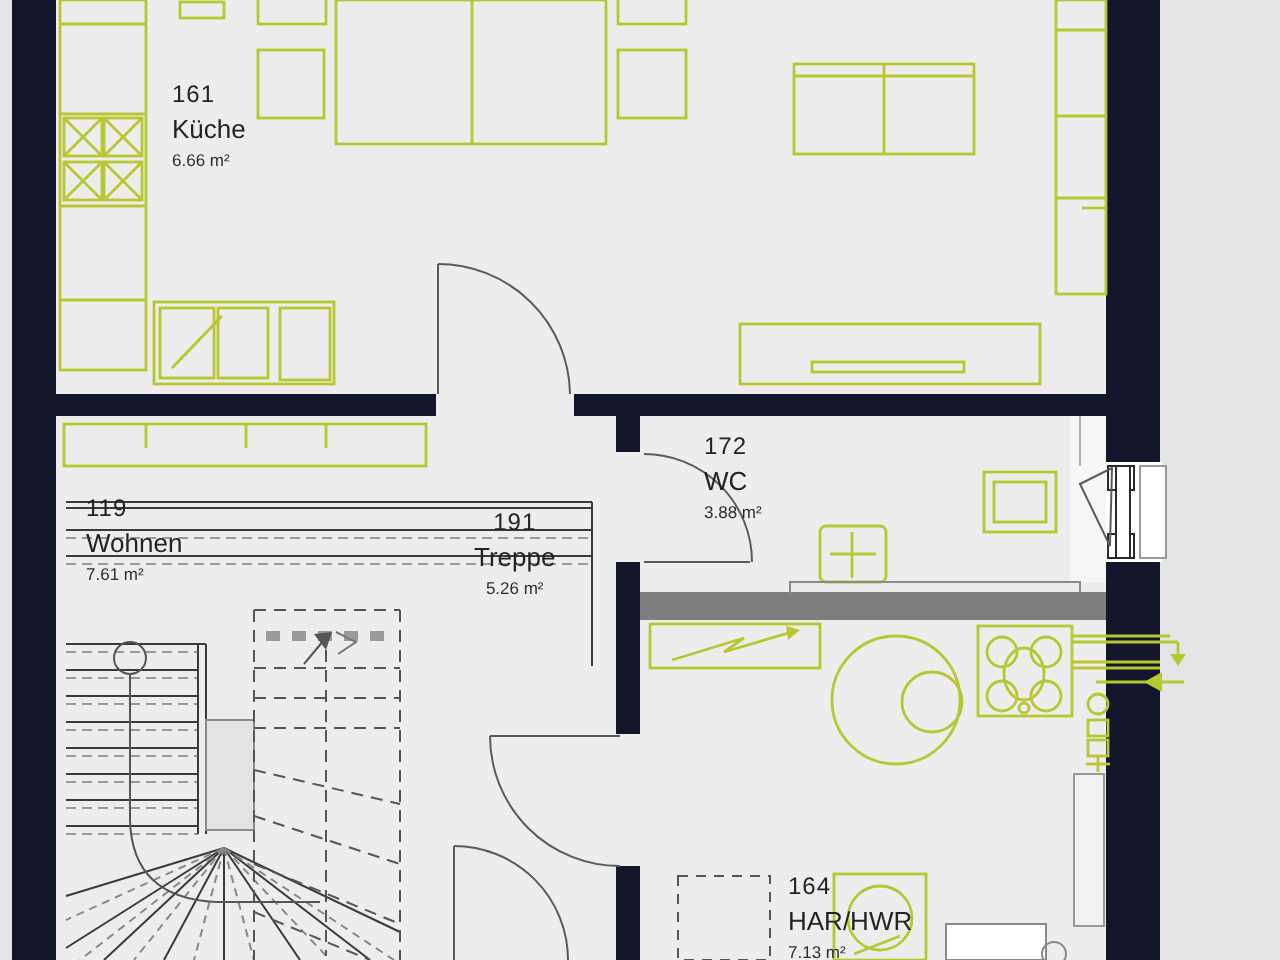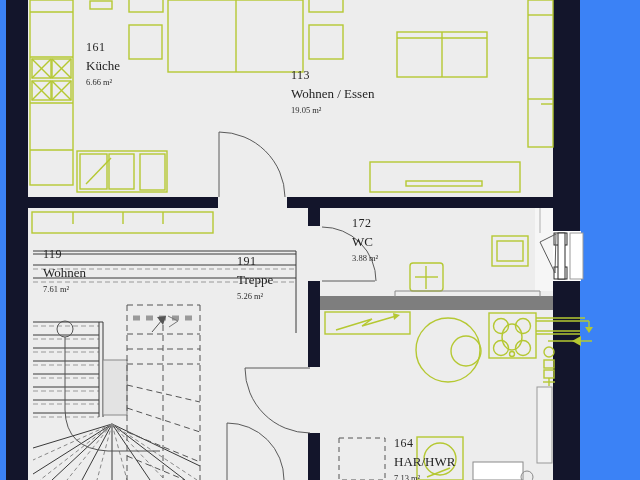--- a/index.html
+++ b/index.html
@@ -1,17 +1,17 @@
 <!DOCTYPE html>
 <html><head>
 <meta charset="utf-8">
 <style>
   html,body{margin:0;padding:0;background:#ffffff;}
-  #plan{position:relative;width:640px;height:480px;background:#3b82f6;overflow:hidden;
-        font-family:Liberation Serif, serif;}
+  #plan{position:relative;width:640px;height:480px;background:#e5e5e5;overflow:hidden;
+        font-family:Liberation Sans, sans-serif;}
   #plan svg{position:absolute;left:0;top:0;}
   .room-label{position:absolute;color:#232323;z-index:5;}
   .room-label .num{font-size:12px;letter-spacing:.5px;}
   .room-label .nm{font-size:13px;margin-top:3px;}
   .room-label .ar{font-size:8.5px;margin-top:3px;color:#2e2e2e;}
 </style>
 </head>
 <body>
 
 <div id="plan">
@@ -268,39 +268,34 @@
       <polyline points="395,297 395,291 540,291 540,297"></polyline>
     </g>
   </svg>
 
   <div class="room-label" style="left:86px;top:40px;">
     <div class="num">161</div>
     <div class="nm">Küche</div>
     <div class="ar">6.66 m²</div>
   </div>
 
-  <div class="room-label" style="left:291px;top:68px;">
-    <div class="num">113</div>
-    <div class="nm">Wohnen / Essen</div>
-    <div class="ar">19.05 m²</div>
-  </div>
 
   <div class="room-label" style="left:352px;top:216px;">
     <div class="num">172</div>
     <div class="nm">WC</div>
     <div class="ar">3.88 m²</div>
   </div>
 
   <div class="room-label" style="left:43px;top:247px;">
     <div class="num">119</div>
     <div class="nm">Wohnen</div>
     <div class="ar">7.61 m²</div>
   </div>
 
-  <div class="room-label" style="left:237px;top:254px;">
+  <div class="room-label" style="left:237px;top:254px;text-align:center;">
     <div class="num">191</div>
     <div class="nm">Treppe</div>
     <div class="ar">5.26 m²</div>
   </div>
 
   <div class="room-label" style="left:394px;top:392px;margin-top:44px;">
     <div class="num">164</div>
     <div class="nm">HAR/HWR</div>
     <div class="ar">7.13 m²</div>
   </div>

